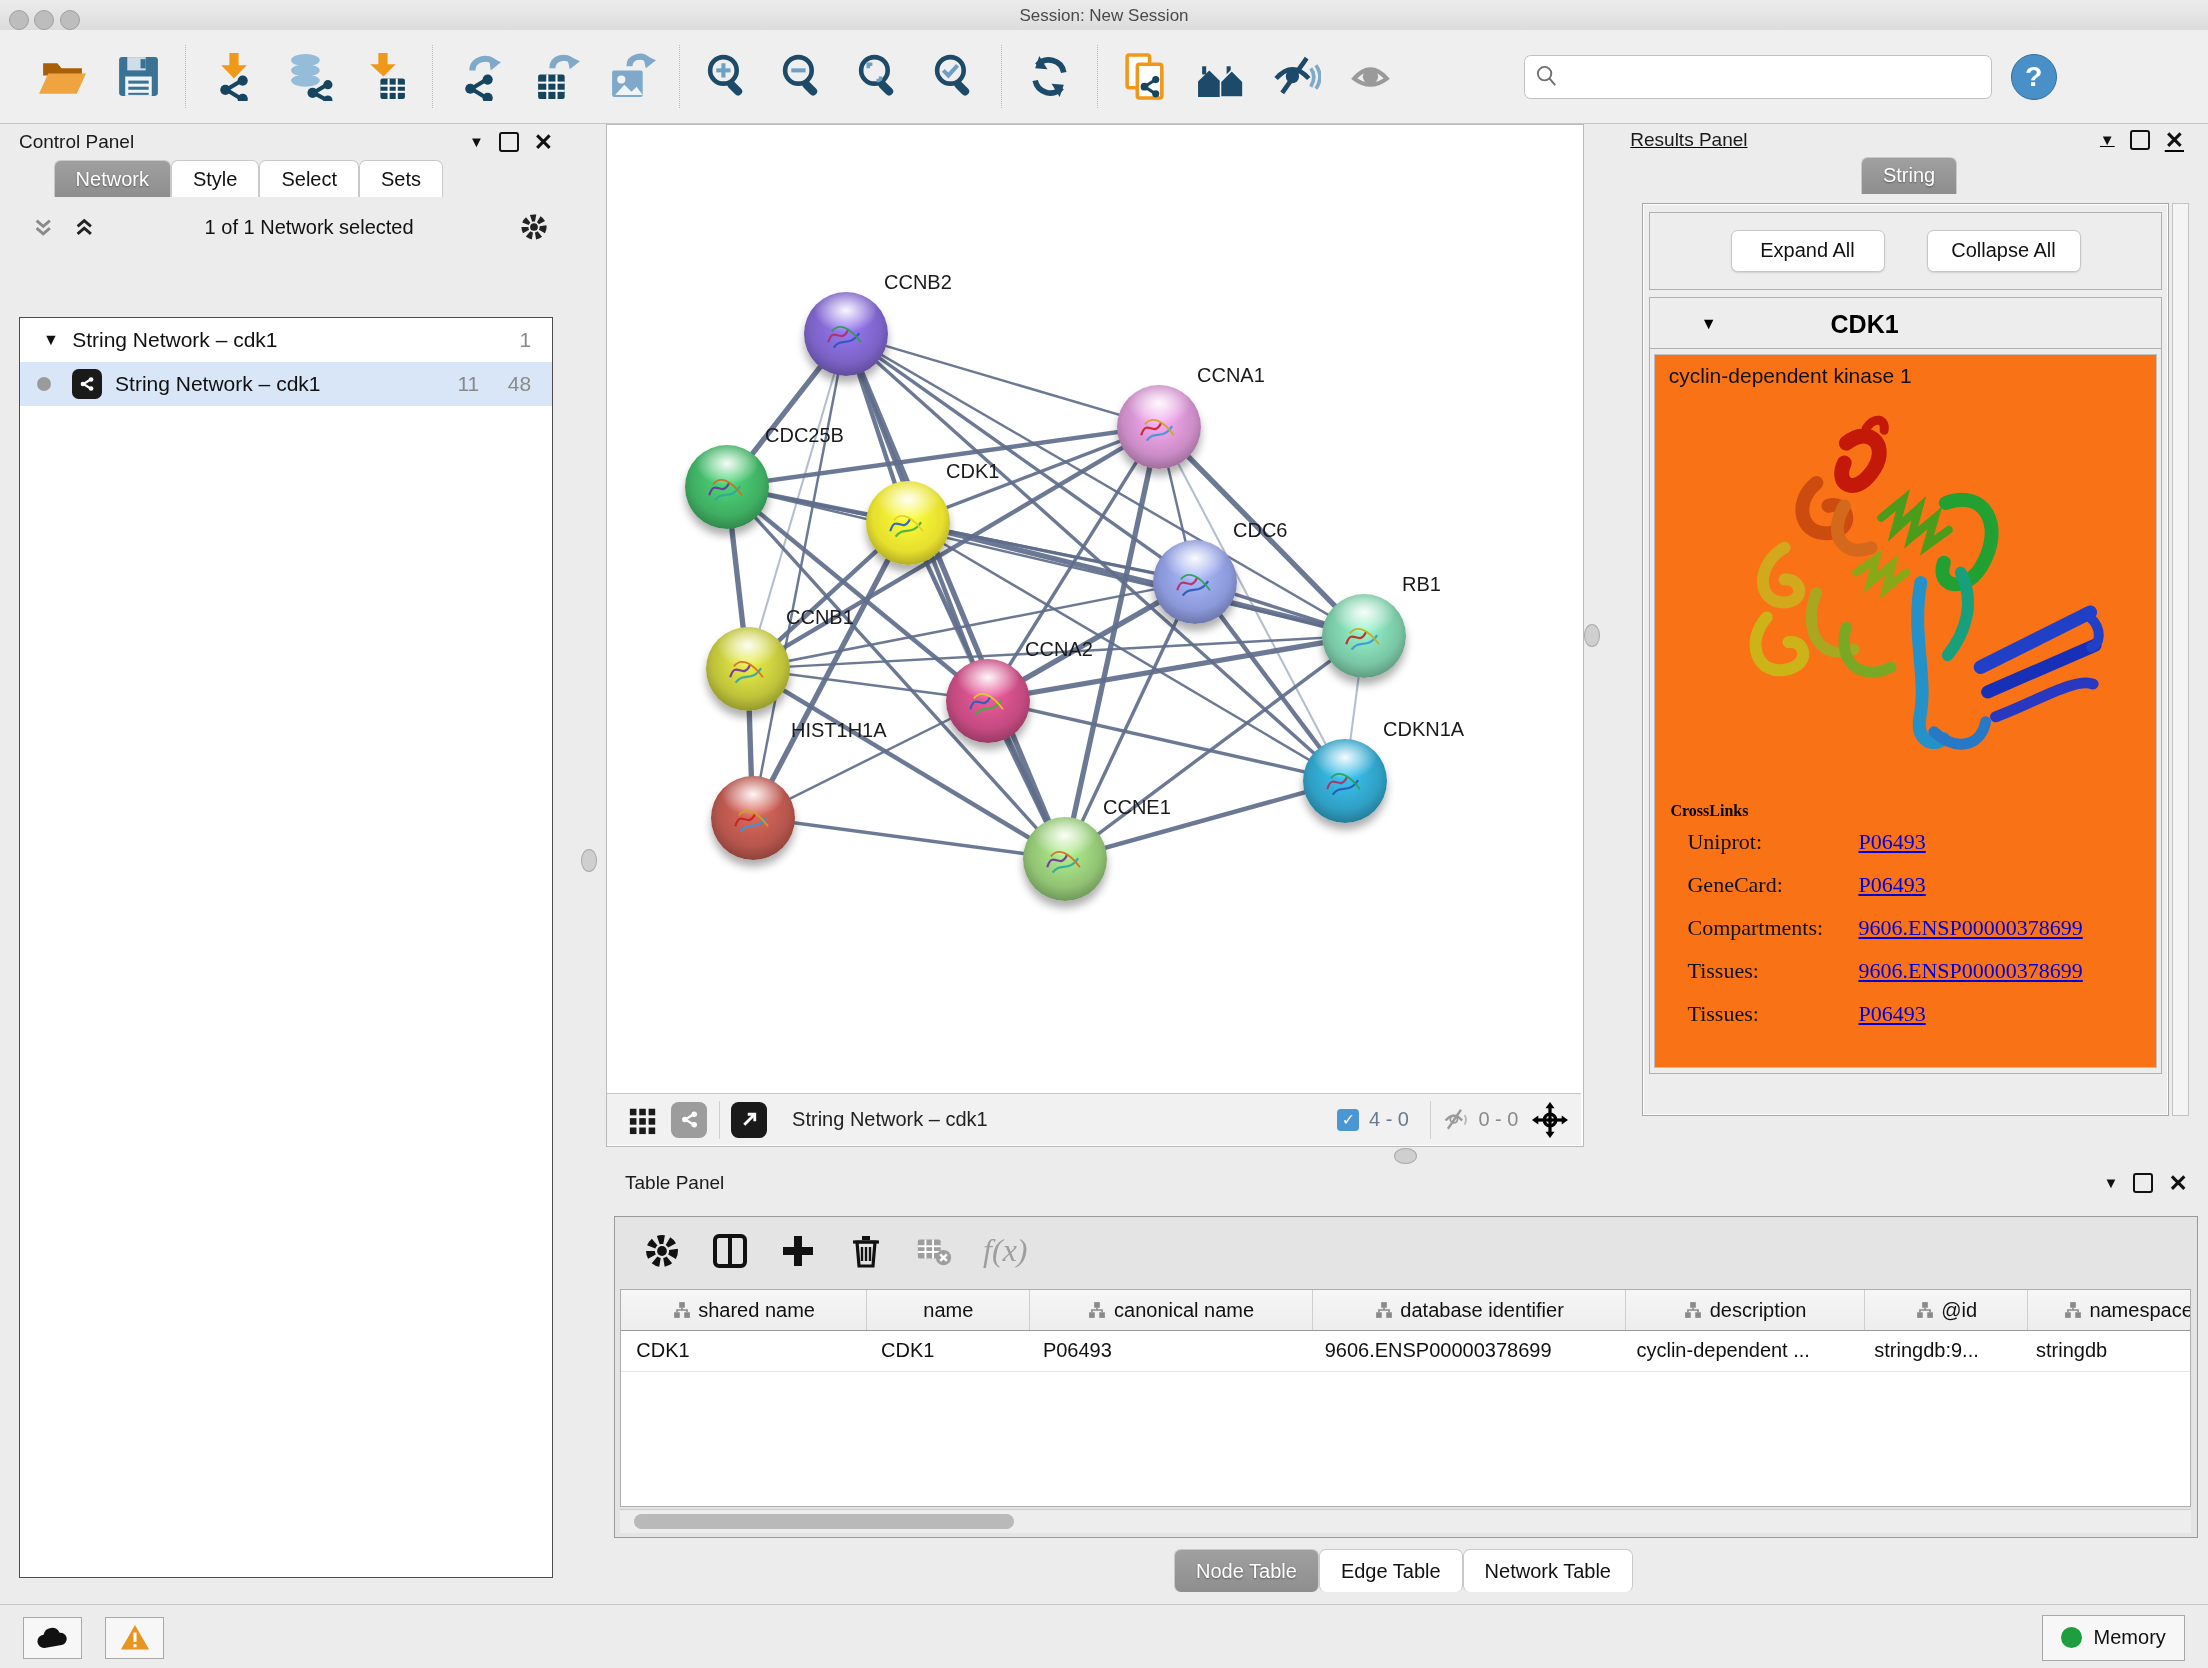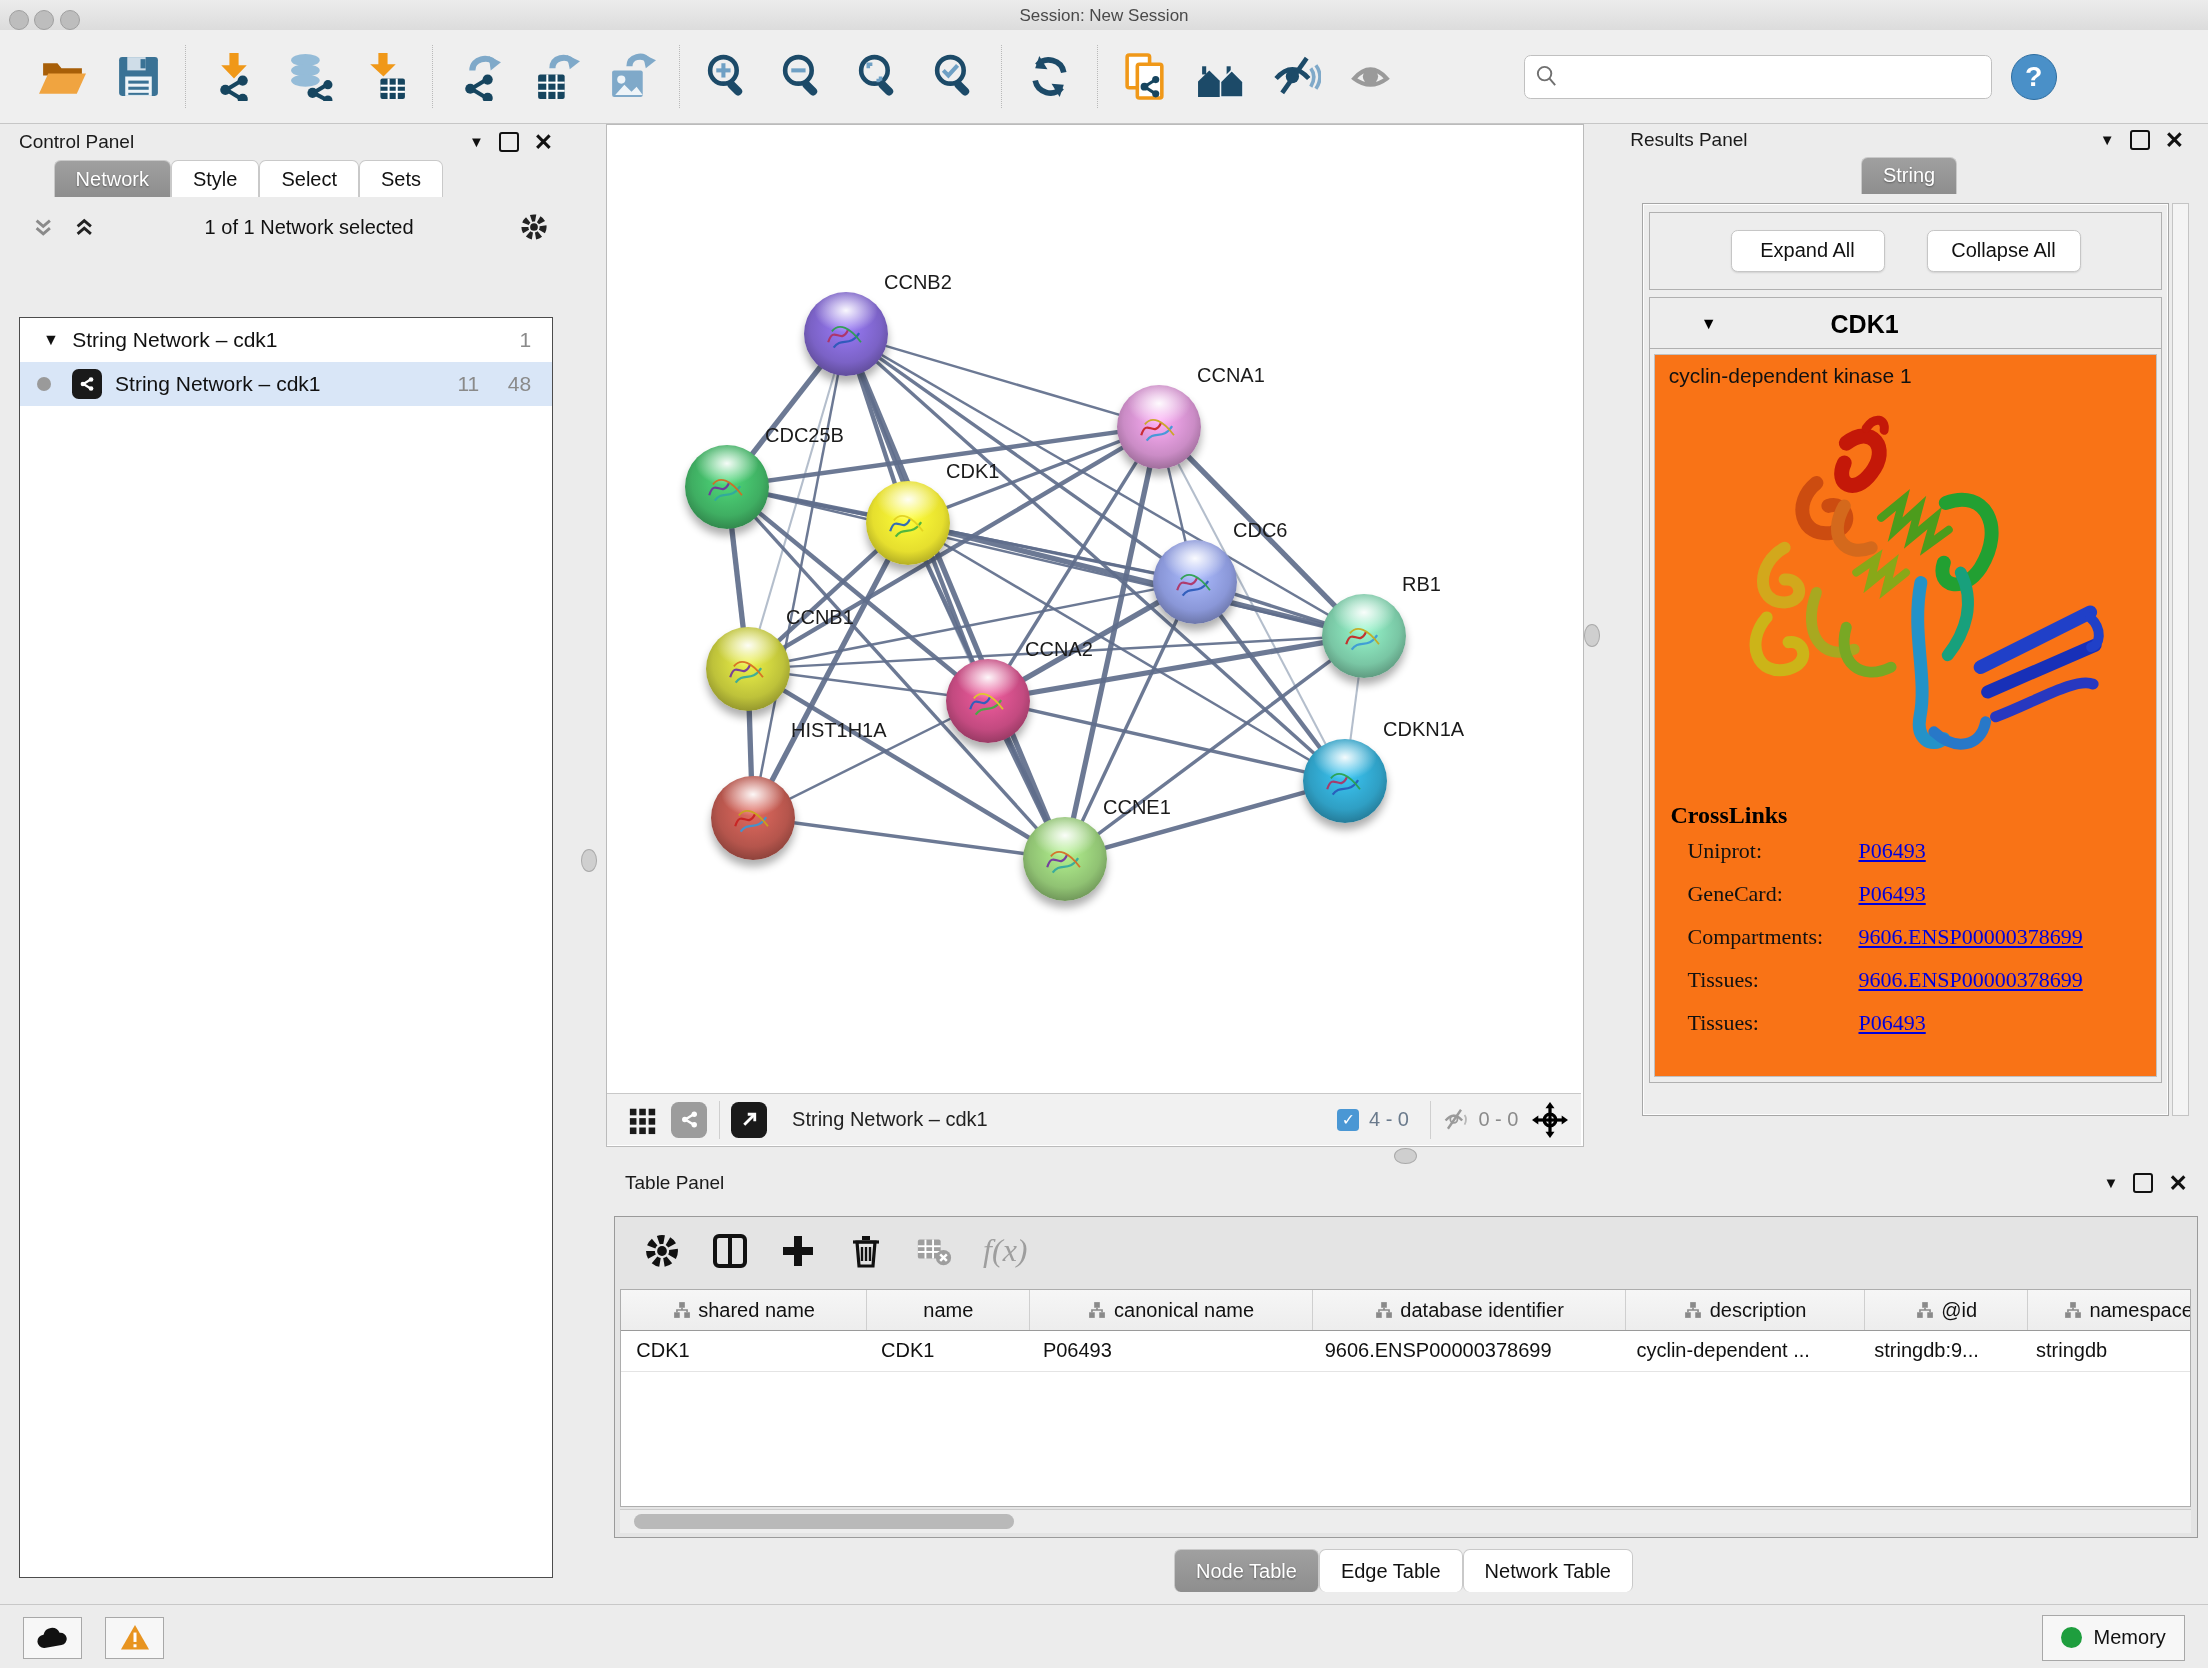--- a/index.html
+++ b/index.html
@@ -42,32 +42,32 @@
   .node svg{position:absolute;left:17px;top:23px;}
   .node-label{position:absolute;font-size:20px;color:#1a1a1a;white-space:nowrap;}
   #net-bar{position:absolute;left:0;top:968px;width:974px;height:51px;background:#f1f1f1;border-top:1px solid #c8c8c8;display:flex;align-items:center;font-size:20px;color:#222;}
   .nb-sep{width:0;height:38px;border-left:1px solid #cfcfcf;margin:0 11.4px;}
   .badge{width:36px;height:36px;border-radius:7.6px;display:flex;align-items:center;justify-content:center;}
   .chk{width:22px;height:22px;border-radius:3.8px;background:#4a97d4;color:#fff;font-size:16px;text-align:center;line-height:22px;}
   .nb-gray{color:#8a8a8a;}
   .split-dot{background:#cfcfcf;border:1px solid #aaa;border-radius:50%;}
   
   #results-panel{left:1617px;top:127px;width:584px;height:990px;}
-  #rp-header{display:flex;justify-content:space-between;align-items:center;padding:1.9px 17px 0 13.3px;}
+  #rp-header{display:flex;justify-content:space-between;align-items:center;padding:1.9px 17px 0 13.3px;text-decoration:underline;}
   #rp-tab{display:flex;justify-content:center;margin-top:5.7px;}
   #rp-box{position:absolute;left:25px;top:76px;width:525px;height:911px;background:#ededed;border:1.9px solid #a6a6a6;box-shadow:inset 0 0 0 1px #fdfdfd;}
   #rp-scroll{position:absolute;left:555px;top:76px;width:15px;height:911px;background:#f4f4f4;border:1px solid #c4c4c4;}
   .rp-inner{border:1.4px solid #b0b0b0;background:#ededed;margin:7.6px 5.7px;}
   #rp-btn-row{display:flex;justify-content:center;gap:42px;padding:17px 0;}
   .rp-btn{min-width:152px;height:40px;background:#fff;border:1px solid #c6c6c6;border-radius:6.7px;font-size:20px;display:flex;align-items:center;justify-content:center;color:#111;box-shadow:0 1px 1.9px rgba(0,0,0,.12);}
   #cdk1-head{display:flex;align-items:center;padding:11.4px 0 9.5px 51px;border-bottom:1.4px solid #b0b0b0;}
   #cdk1-body{border:1.4px solid #c0c0c0;margin:4.8px;padding:9.5px 0 3.8px 0;background:#f97316;}
   #cdk1-desc{font-size:21px;color:#111;padding-left:13.3px;}
   #crosslinks{font-family:"Liberation Serif",serif;padding:5.7px 0 19px 15px;}
-  #crosslinks h3{font-size:24px;margin:5.7px 0 9.5px 0;color:#000;}
+  #crosslinks h3{font-size:16px;margin:5.7px 0 9.5px 0;color:#000;}
   .cl-row{display:flex;font-size:22px;margin:0 0 17px 17px;}
   .cl-row .lbl{width:171px;color:#111;}
   .cl-row a{color:#0000dd;text-decoration:underline;}
   
   #table-panel{left:606px;top:1170px;width:1595px;height:434px;}
   #tp-header{display:flex;justify-content:space-between;align-items:center;padding:1.9px 13.3px 0 19px;}
   #tp-box{position:absolute;left:7.6px;top:46px;width:1582px;height:320px;background:#e4e4e4;border:1.4px solid #9a9a9a;}
   #tp-toolbar{height:67px;display:flex;align-items:center;gap:30px;padding-left:28.5px;}
   #tbl{position:absolute;left:5.7px;top:72px;right:5.7px;bottom:30px;background:#fff;border:1px solid #adadad;overflow:hidden;}
   #tbl-head{display:flex;background:linear-gradient(#f6f6f6,#ededed);border-bottom:1.4px solid #9a9a9a;height:40px;}

